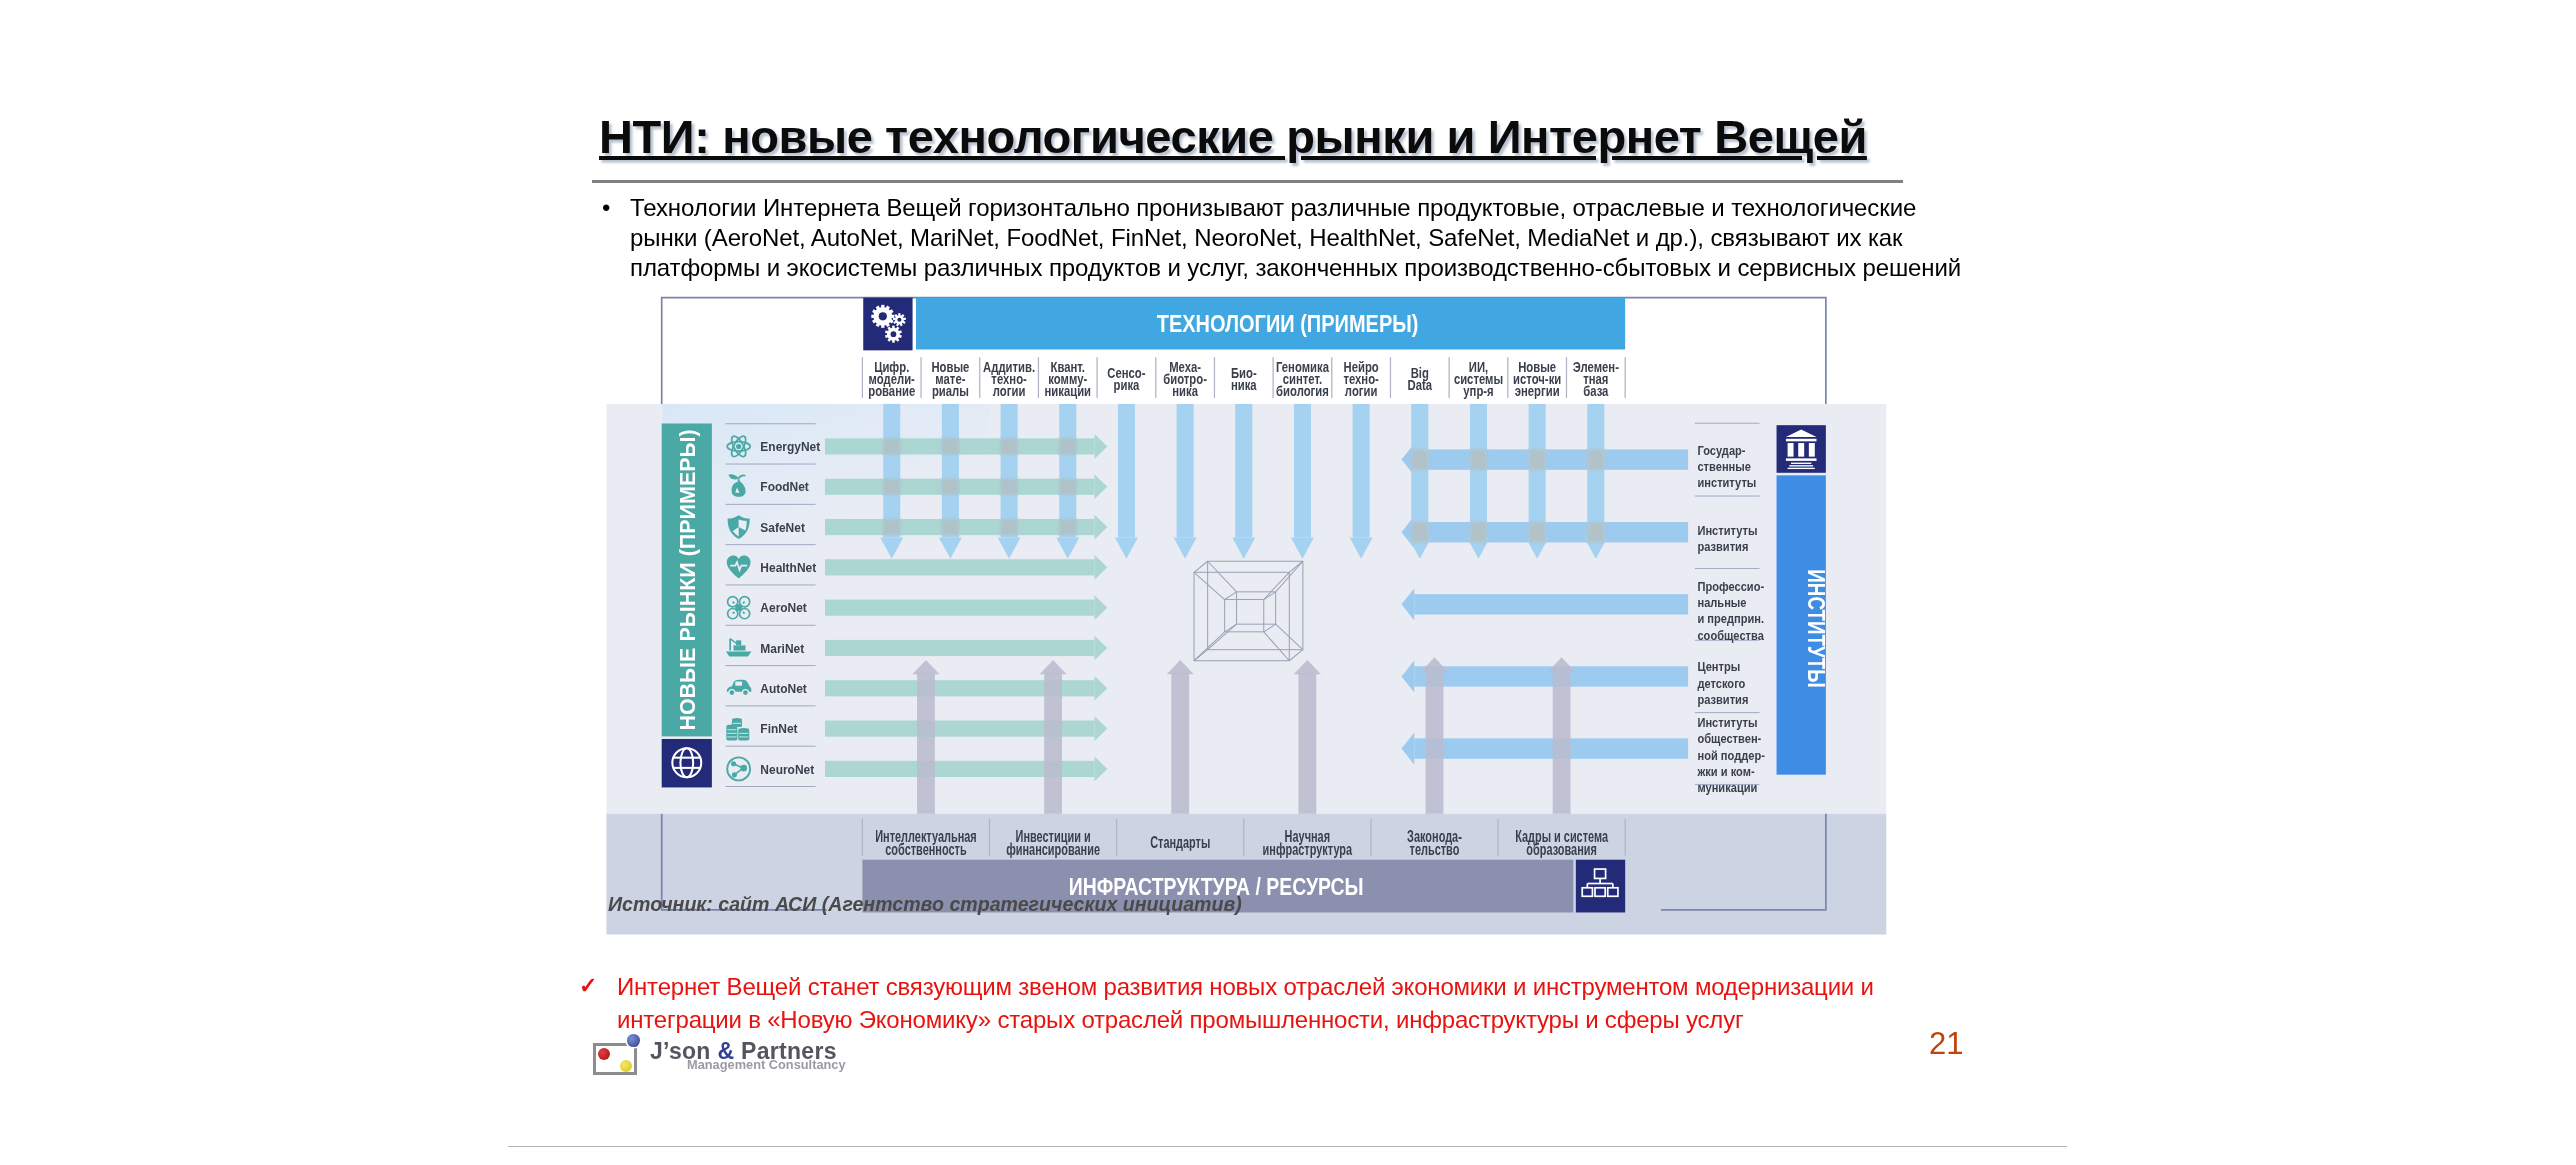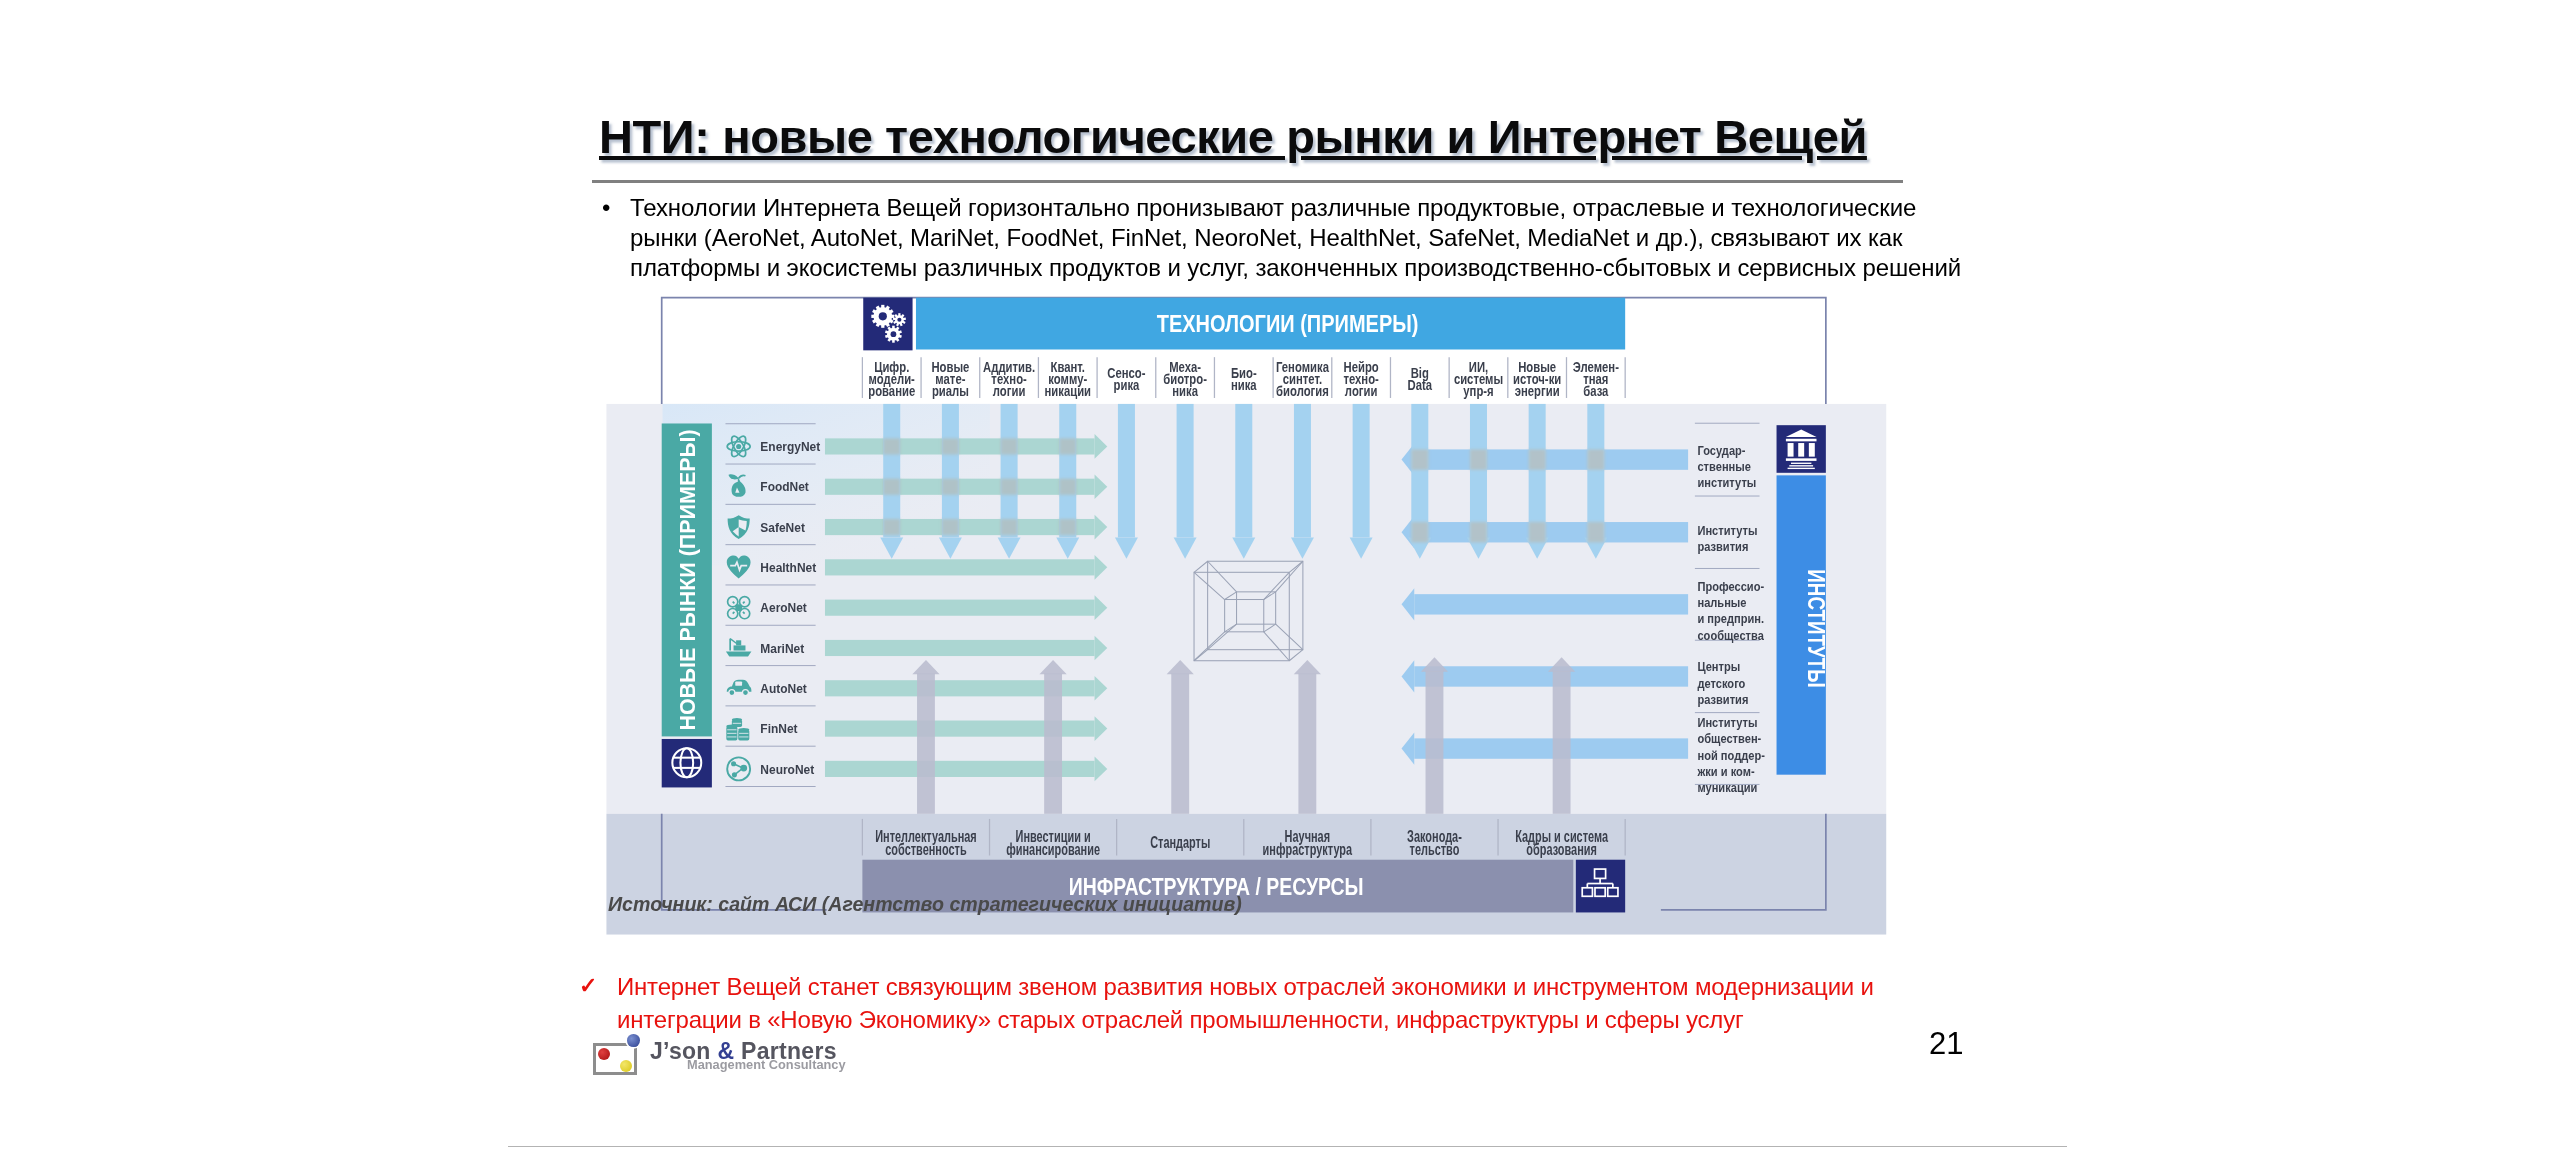--- a/index.html
+++ b/index.html
@@ -404,14 +404,14 @@
 <div class="abs" style="left:608px;top:892px;font-size:19.6px;line-height:25.5px;font-style:italic;color:#4a4a4a;white-space:nowrap;font-weight:bold;">Источник: сайт АСИ (Агентство стратегических инициатив)</div>
 <div class="abs" style="left:579px;top:975px;font-size:22px;line-height:22px;font-weight:bold;color:#e8120e;">✓</div>
 <div class="abs" style="left:617px;top:970px;font-size:24px;line-height:33px;font-weight:normal;color:#e8120e;letter-spacing:-0.2px;white-space:nowrap;">Интернет Вещей станет связующим звеном развития новых отраслей экономики и инструментом модернизации и<br>интеграции в «Новую Экономику» старых отраслей промышленности, инфраструктуры и сферы услуг</div>
 
 <div class="abs" style="left:593px;top:1043px;width:38px;height:26px;border:3.4px solid #8d8d8d;background:#fff;"></div>
 <div class="abs" style="left:598px;top:1048px;width:12px;height:12px;border-radius:50%;background:radial-gradient(circle at 35% 35%, #e04040, #a50f0f);"></div>
 <div class="abs" style="left:620px;top:1060px;width:12px;height:12px;border-radius:50%;background:radial-gradient(circle at 35% 35%, #f3e66a, #d8c513);"></div>
 <div class="abs" style="left:627px;top:1034px;width:12.8px;height:12.8px;border-radius:50%;background:radial-gradient(circle at 35% 35%, #7a8fd0, #2b3f8f);box-shadow:0 0 0 1.7px #fff;"></div>
 <div class="abs" style="left:650px;top:1038px;font-size:23px;letter-spacing:0.3px;font-weight:bold;color:#55555f;white-space:nowrap;">J’son <span style="color:#333f92;">&amp;</span> Partners</div>
 <div class="abs" style="left:650px;top:1057px;font-size:12.8px;font-weight:bold;color:#9b9ba1;white-space:nowrap;padding-left:37px;">Management Consultancy</div>
-<div class="abs" style="left:1929px;top:1028px;font-size:31px;line-height:31px;color:#000000;">21</div>
+<div class="abs" style="left:1929px;top:1028px;font-size:31px;line-height:31px;color:#c2410c;">21</div>
 <div class="abs" style="left:508px;top:1146px;width:1559px;height:0.9px;background:#b3b3b3;"></div>
 
 </body></html>

